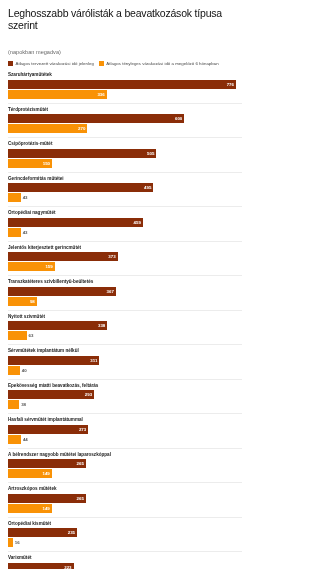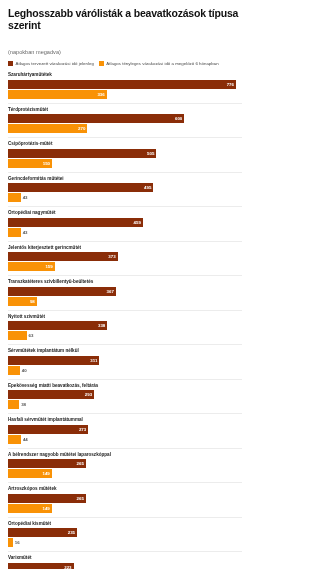--- a/index.html
+++ b/index.html
@@ -5,21 +5,21 @@
   html,body{margin:0;padding:0;}
   body{
     width:250px;height:569px;
     background:#ffffff;
     font-family:"Liberation Sans", sans-serif;
     color:#1a1a1a;
     overflow:hidden;
   }
   .wrap{width:250px;height:569px;box-sizing:border-box;padding:6px 8px 4px 8px;position:relative;}
   .title{
-    font-size:10.5px;font-weight:bold;line-height:12px;
+    font-size:10.5px;font-weight:normal;line-height:12px;
     letter-spacing:-0.2px;color:#111;margin:1px 0 18px 0;
   }
   .subtitle{font-size:5.6px;color:#6a6a6a;margin:0 0 5px 0;line-height:7px;}
   .legend{display:flex;align-items:center;gap:5px;margin:0 0 6px 0;flex-wrap:nowrap;}
   .legend-item{display:flex;align-items:center;gap:2.5px;}
   .swatch{width:5px;height:5px;flex:0 0 auto;}
   .legend-label{font-size:4.4px;color:#4a4a4a;line-height:5px;white-space:nowrap;}
   .groups{display:block;}
   .group{border-bottom:1px solid #ececec;padding:0 0 3px 0;margin-bottom:3px;}
   .group:last-child{border-bottom:none;}

